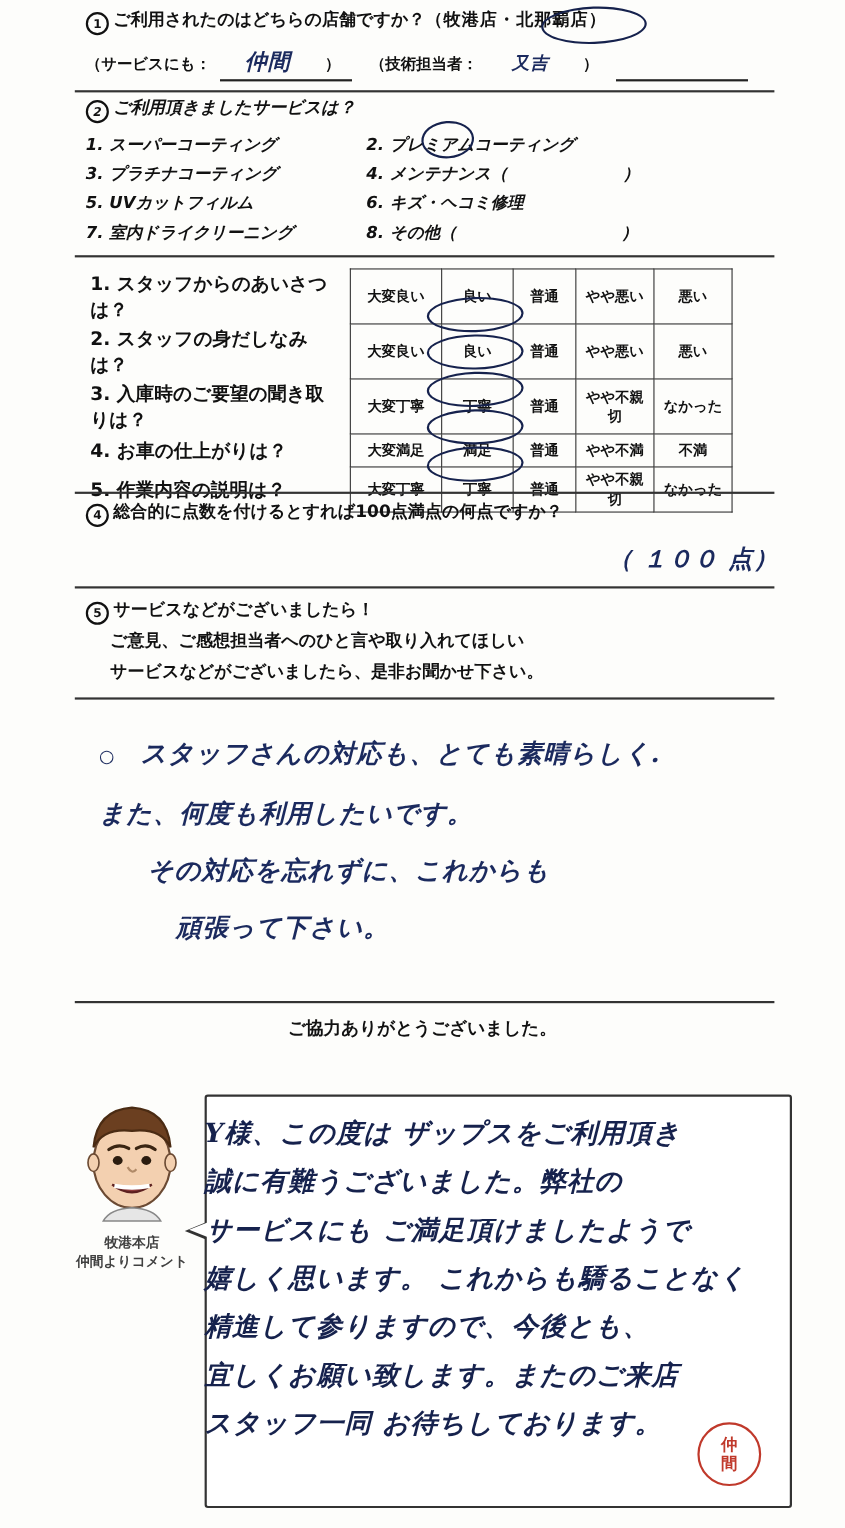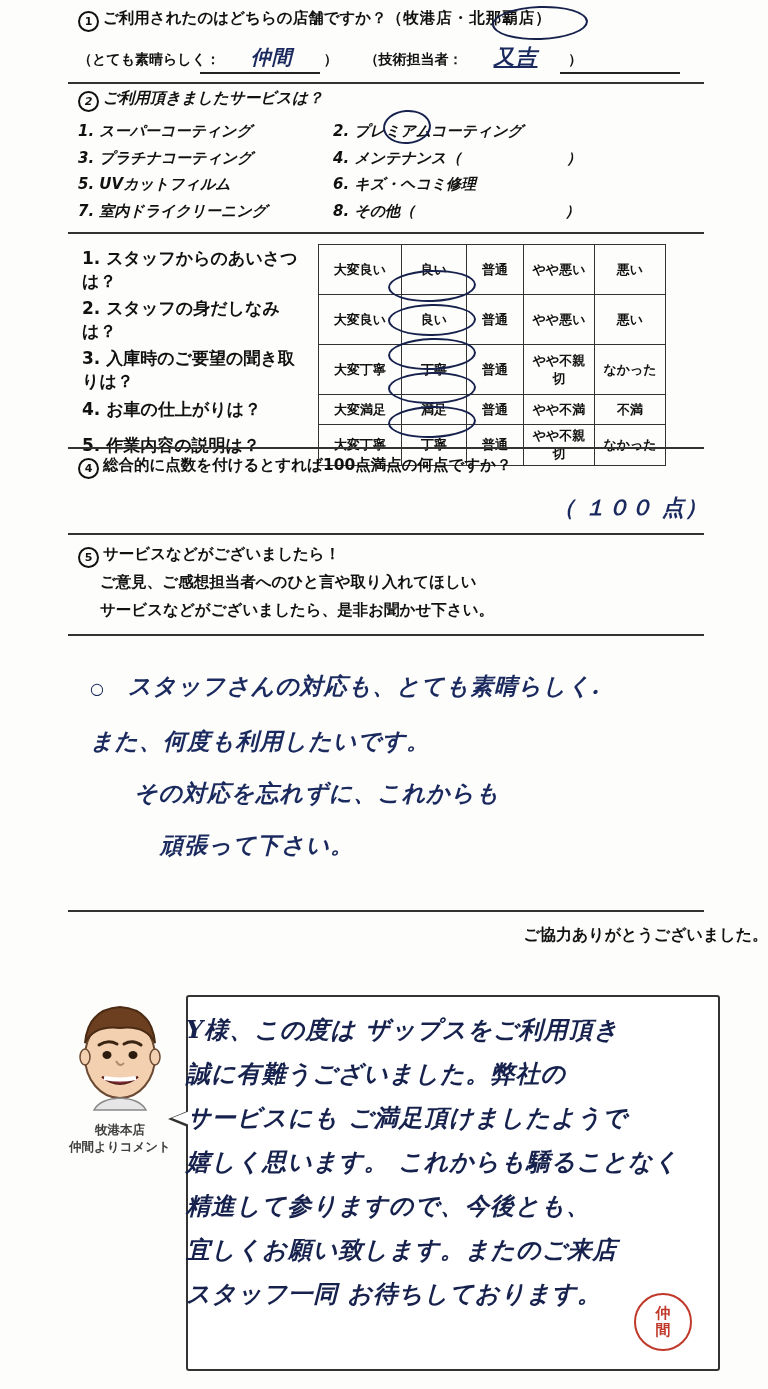--- a/index.html
+++ b/index.html
@@ -64,21 +64,21 @@
 
   
   #q5{left:78px;top:540px;width:670px;font-size:15.5px;line-height:28px;}
 
   .rule{position:absolute;left:68px;width:636px;height:1.5px;background:#333;}
 
   
   #freecomment{left:90px;top:660px;width:620px;font-size:23px;line-height:52px;}
 
   
-  #thanks{left:0;top:925px;width:768px;text-align:right;font-size:16px;}
+  #thanks{left:0;top:925px;width:768px;text-align:center;font-size:16px;}
 
   
   #avatar{left:55px;top:995px;width:130px;text-align:center;}
   .face{position:relative;width:108px;height:120px;margin:0 auto;}
   #staffbox{
     left:186px;top:995px;width:530px;height:372px;
     border:2px solid #333;border-radius:3px;background:#fff;
   }
   #stafftext{left:186px;top:1008px;width:510px;font-size:24px;line-height:44px;}
   .caption{font-size:12.5px;line-height:17px;margin-top:6px;color:#404040;font-weight:bold;}
@@ -105,25 +105,25 @@
 <div class="sheet">
 
   <div class="abs pr" id="q1">
     <div class="line1">
       <span class="num-circle">1</span><span>ご利用されたのはどちらの店舗ですか？</span><span style="letter-spacing:1px;">（牧港店・北那覇店）</span>
     </div>
   </div>
   <div class="ellipse" style="left:492px;top:6px;width:92px;height:30px;transform:rotate(-2deg);"></div>
 
   <div class="abs pr" id="q1row2">
-    <span>（とても素晴らしく：</span>
+    <span>（サービスにも：</span>
     <span class="hw" style="font-size:20px;padding:0 26px;">仲間</span>
     <span>）</span>
     <span style="margin-left:22px;">（技術担当者：</span>
-    <span class="hw" style="font-size:21px;padding:0 26px;text-decoration:underline;">又吉</span>
+    <span class="hw" style="font-size:16px;padding:0 26px;">又吉</span>
     <span>）</span>
   </div>
   <div class="hline" style="left:200px;top:72px;width:120px;"></div>
   <div class="hline" style="left:560px;top:72px;width:120px;"></div>
   <div class="rule" style="top:82px;"></div>
 
   <div class="abs pr" id="q2">
     <div>
       <span class="num-circle">2</span><span>ご利用頂きましたサービスは？</span>
     </div>

